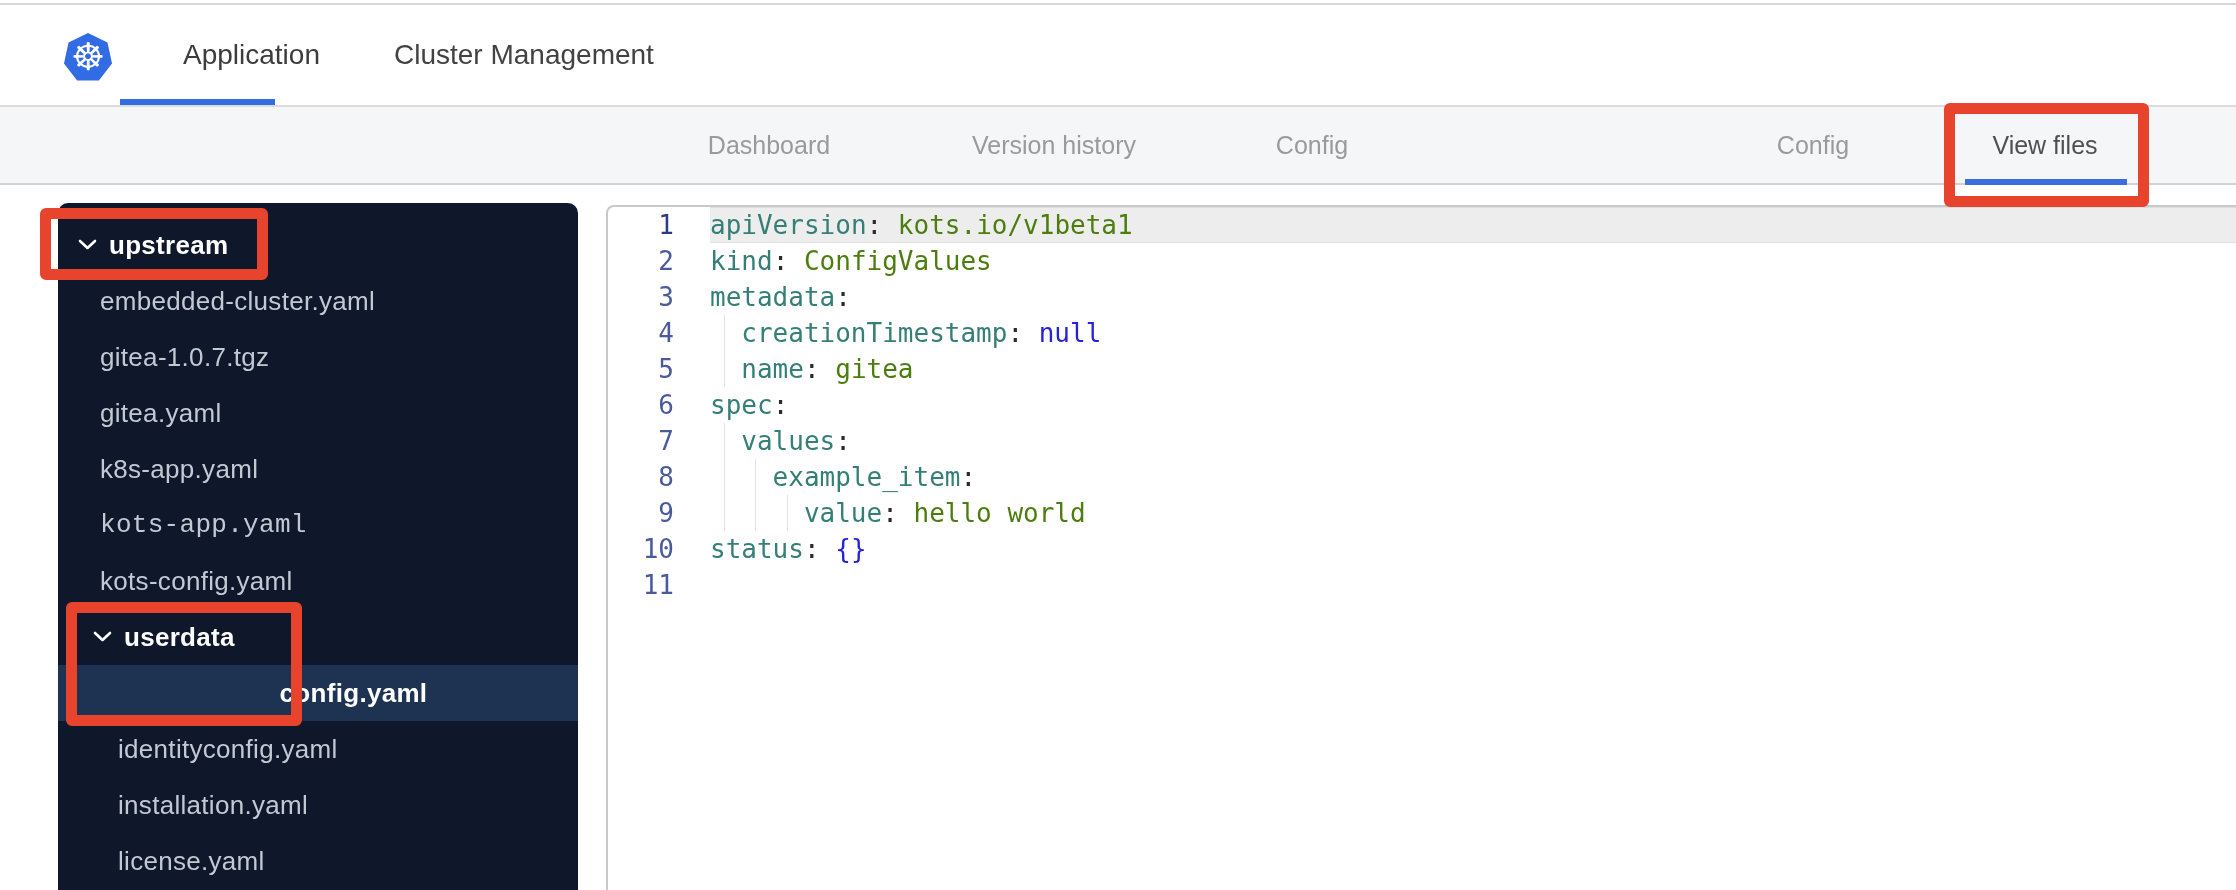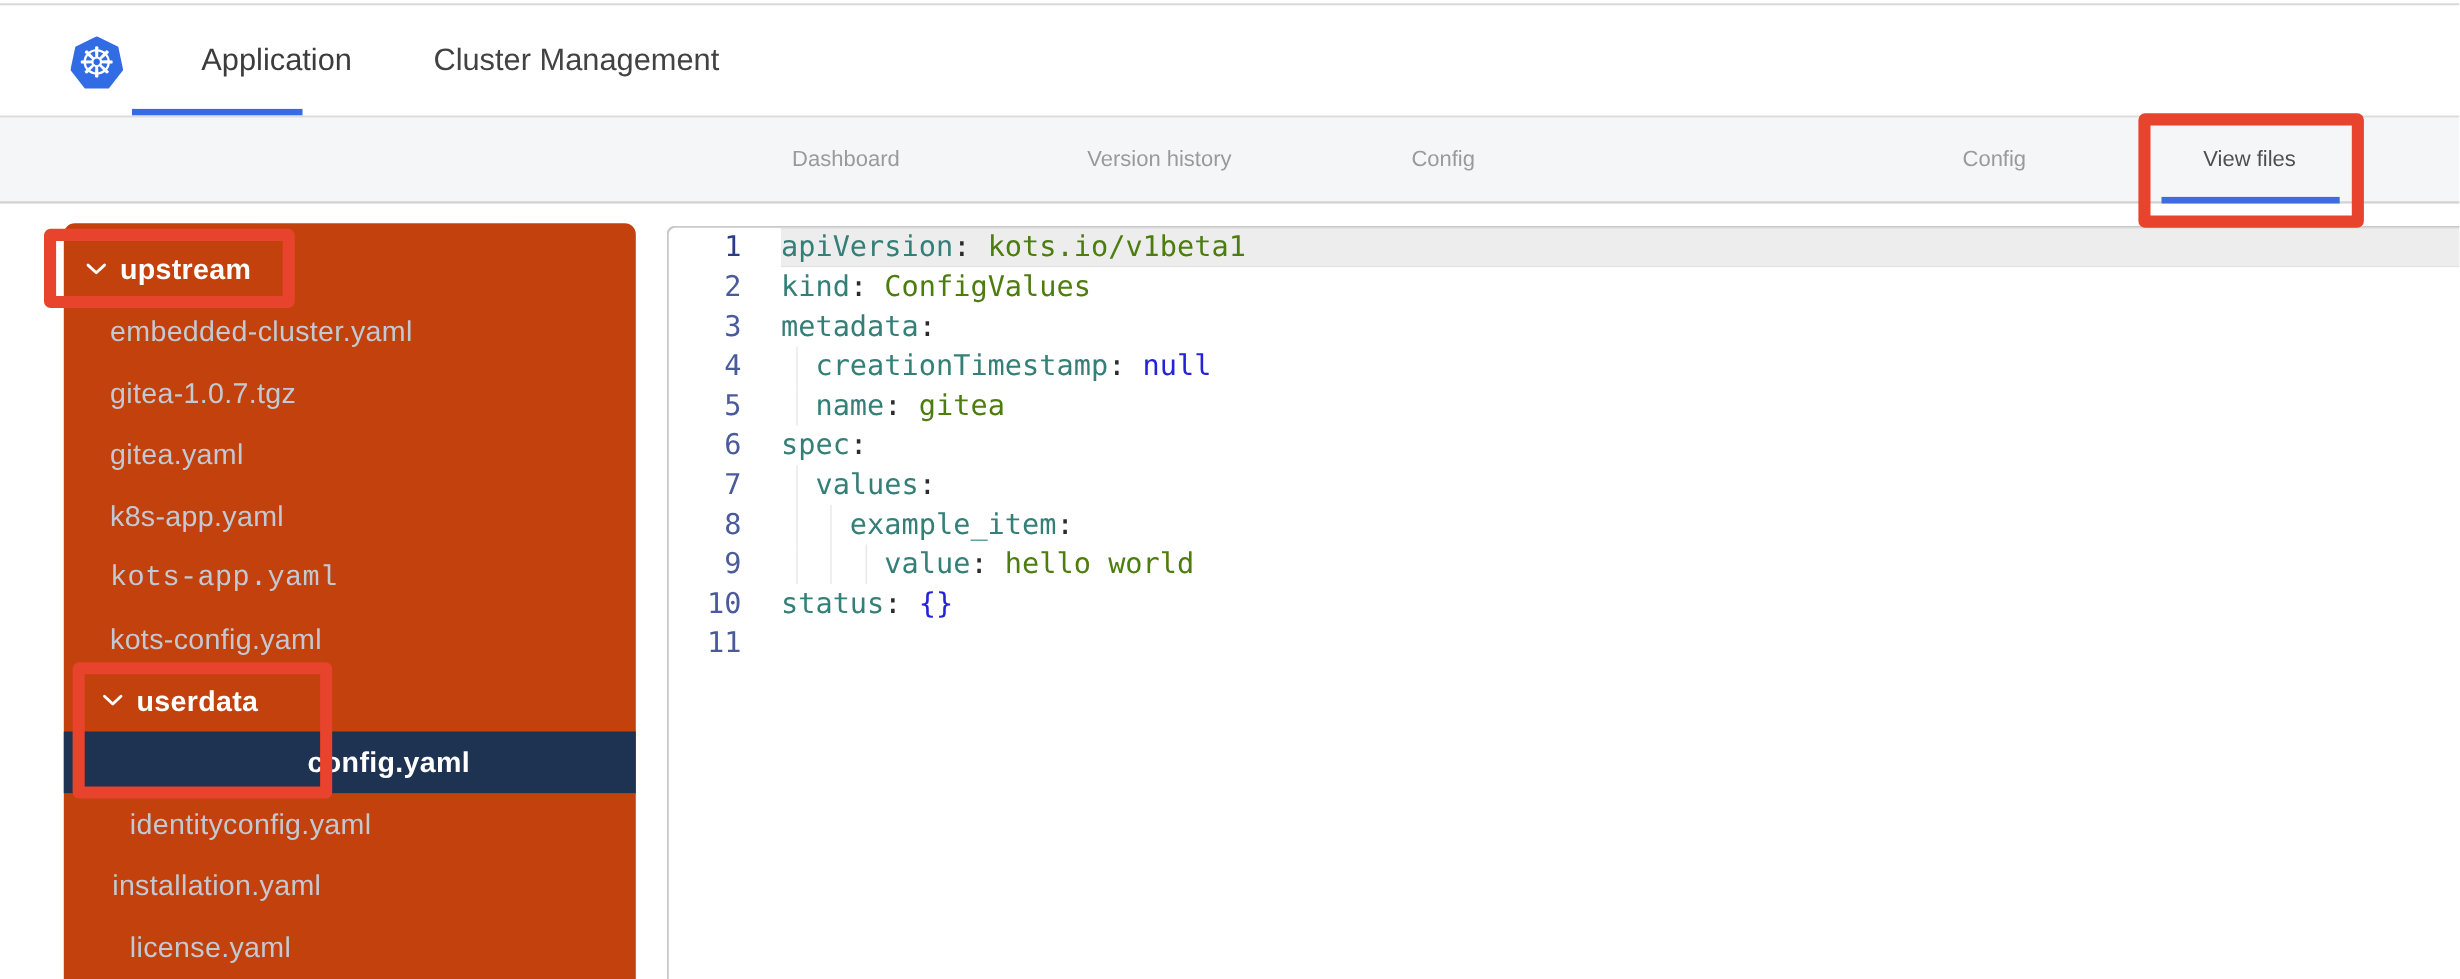--- a/index.html
+++ b/index.html
@@ -14,27 +14,27 @@
   .topbar-border{position:absolute;top:105px;left:0;right:0;height:2px;background:#dcdcdc;}
   .logo{position:absolute;left:64px;top:28px;width:48px;height:50px;}
   .nav1-tab{position:absolute;top:0;height:100px;line-height:100px;font-size:28px;color:#3c3c3c;cursor:pointer;}
   .nav1-tab.t0{left:183px;}
   .nav1-tab.t1{left:394px;color:#424242;}
   .nav1-underline{position:absolute;left:120px;top:94px;width:155px;height:6px;background:#326de6;}
 
   
   .subnav{position:absolute;top:107px;left:0;right:0;height:76px;background:#f5f6f7;
           border-bottom:2px solid #d2d2d2;box-sizing:content-box;}
-  .subnav-tab{position:absolute;top:0;height:60px;line-height:76px;font-size:20px;color:#9a9a9a;
+  .subnav-tab{position:absolute;top:0;height:60px;line-height:76px;font-size:25px;color:#9a9a9a;
               transform:translateX(-50%);white-space:nowrap;cursor:pointer;}
   .subnav-tab.active{color:#4f4f4f;}
   .subnav-underline{position:absolute;left:1965px;top:72px;width:162px;height:6px;background:#3c6ddc;}
 
   
-  .sidebar{position:absolute;left:58px;top:203px;width:520px;height:687px;background:#c2410c;
+  .sidebar{position:absolute;left:58px;top:203px;width:520px;height:687px;background:#0f172a;
            border-radius:10px 10px 0 0;padding-top:14px;box-sizing:border-box;}
   .tree-row{height:56px;display:flex;align-items:center;font-size:26px;color:#c3c9d3;
             letter-spacing:.3px;cursor:pointer;box-sizing:border-box;}
   .tree-row.folder{color:#ffffff;font-weight:bold;}
   .tree-row.selected{background:#1d3351;color:#ffffff;font-weight:bold;}
   .tree-row .chev{display:inline-block;margin-right:12px;line-height:0;}
 
   
   .editor{position:absolute;left:606px;top:205px;width:1630px;height:685px;background:#fff;
           border-left:2px solid #c9c9c9;border-top:2px solid #c9c9c9;border-top-left-radius:8px;
@@ -117,21 +117,21 @@
             <polyline points="2,2 9.5,9 17,2" fill="none" stroke="#ffffff" stroke-width="2.6" stroke-linecap="round" stroke-linejoin="round"></polyline>
           </svg></span>
         <span>userdata</span>
       </div>
       <div class="tree-row file selected" style="padding-left: 71px; justify-content: center;">
         <span>config.yaml</span>
       </div>
       <div class="tree-row file" style="padding-left: 60px;">
         <span>identityconfig.yaml</span>
       </div>
-      <div class="tree-row file" style="padding-left: 44px;">
+      <div class="tree-row file" style="padding-left: 60px;">
         <span>installation.yaml</span>
       </div>
       <div class="tree-row file" style="padding-left: 60px;">
         <span>license.yaml</span>
       </div>
     </div>
 
   <div class="editor">
       <div class="code-line active">
         <div class="gutter">1</div>

